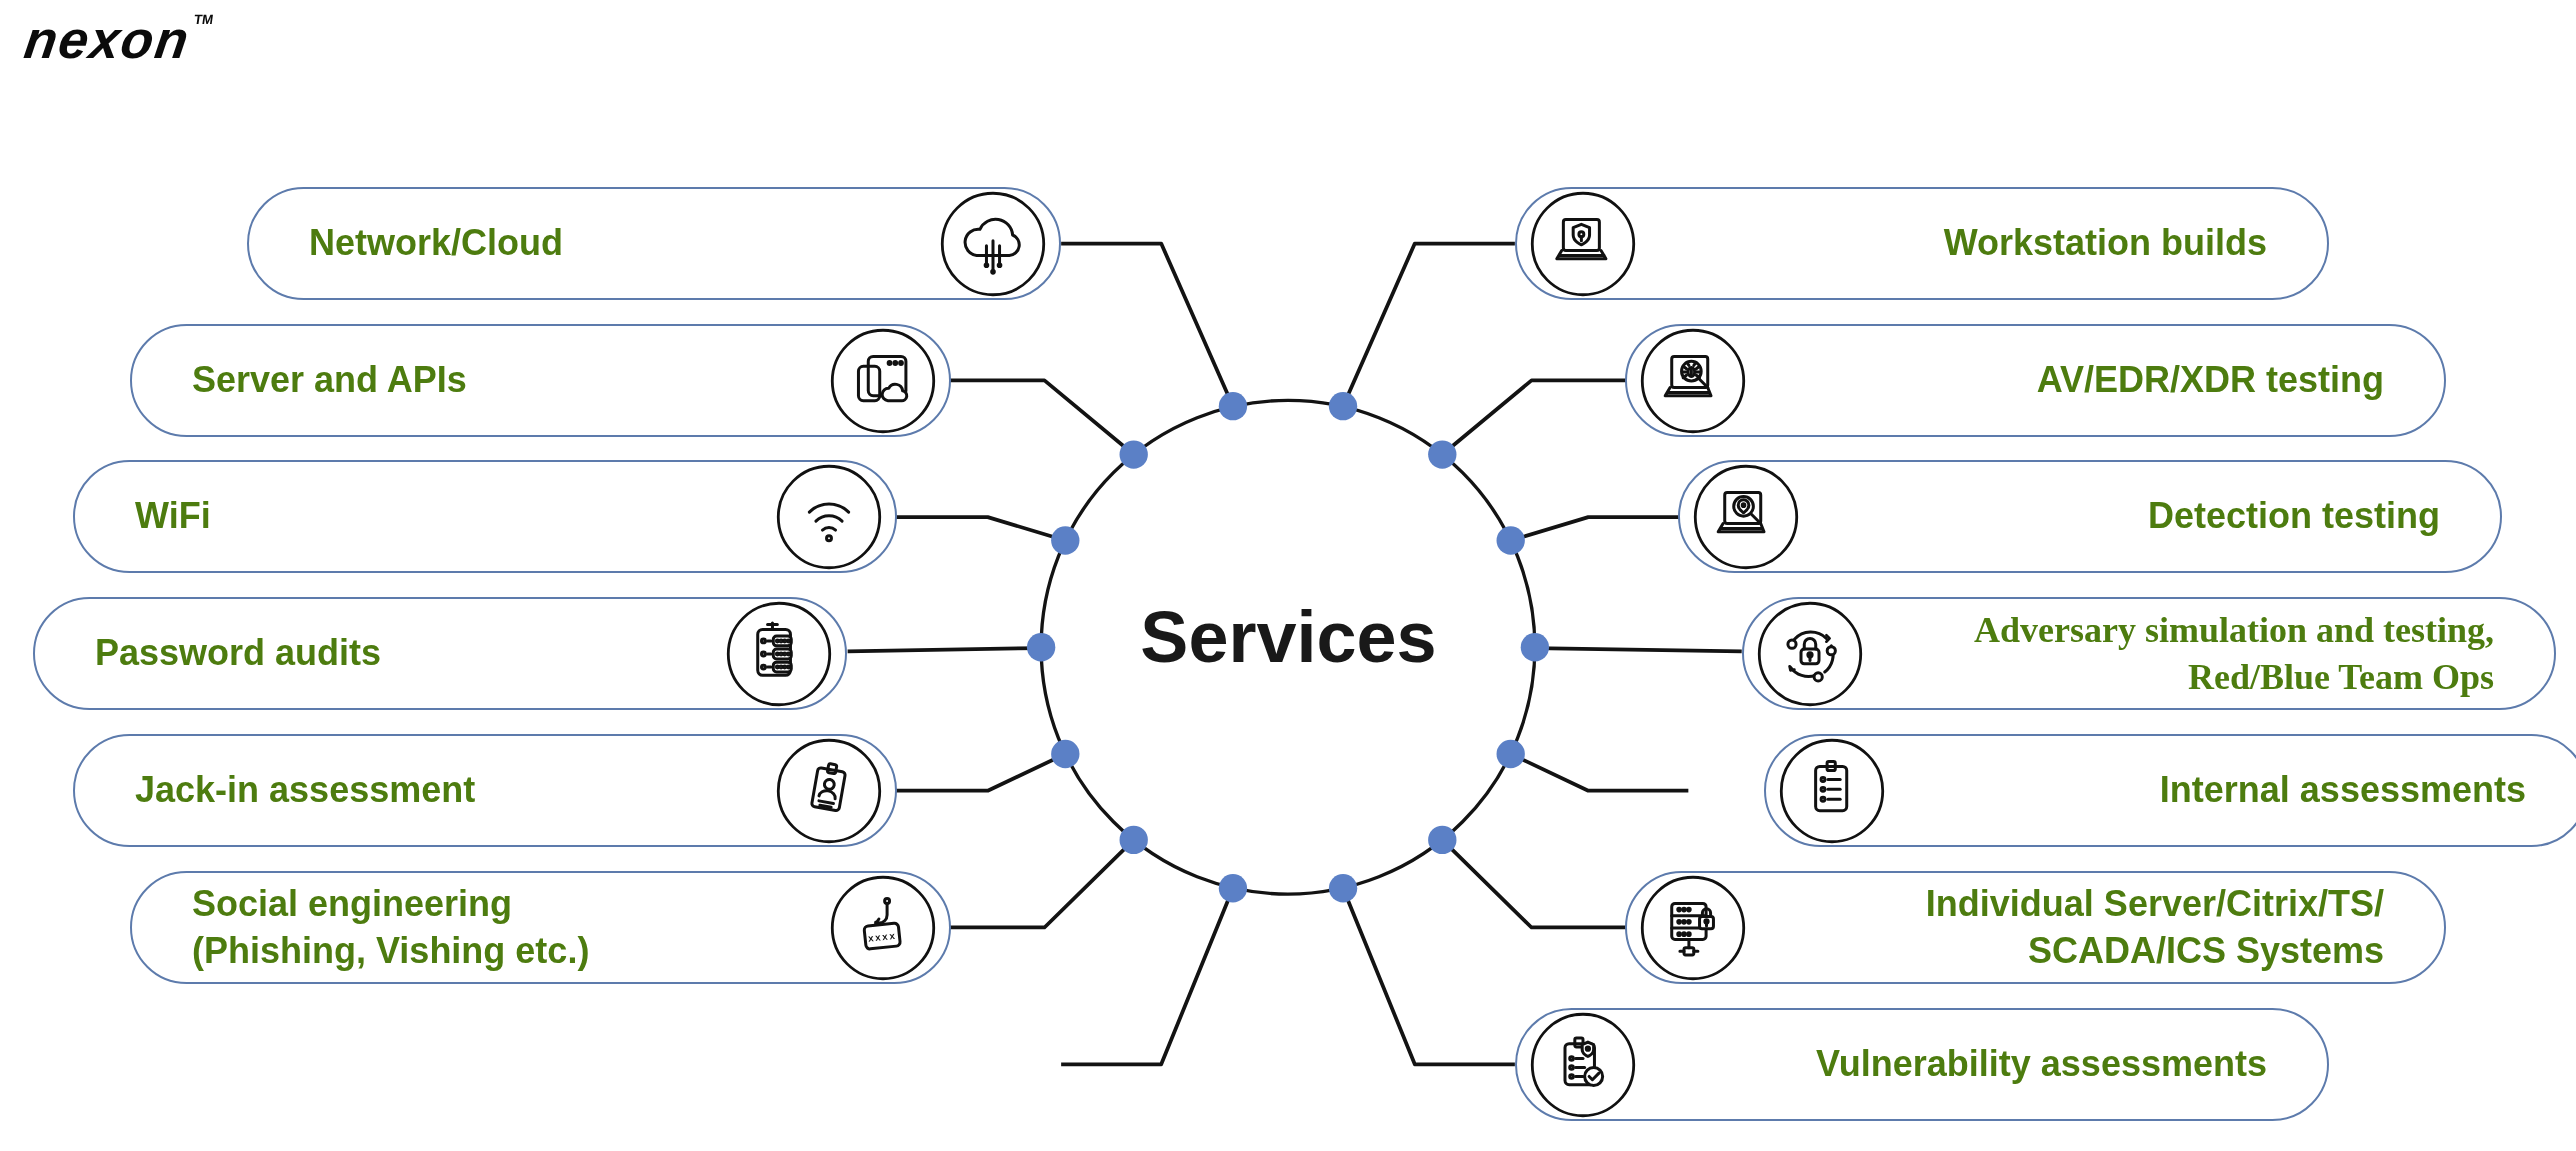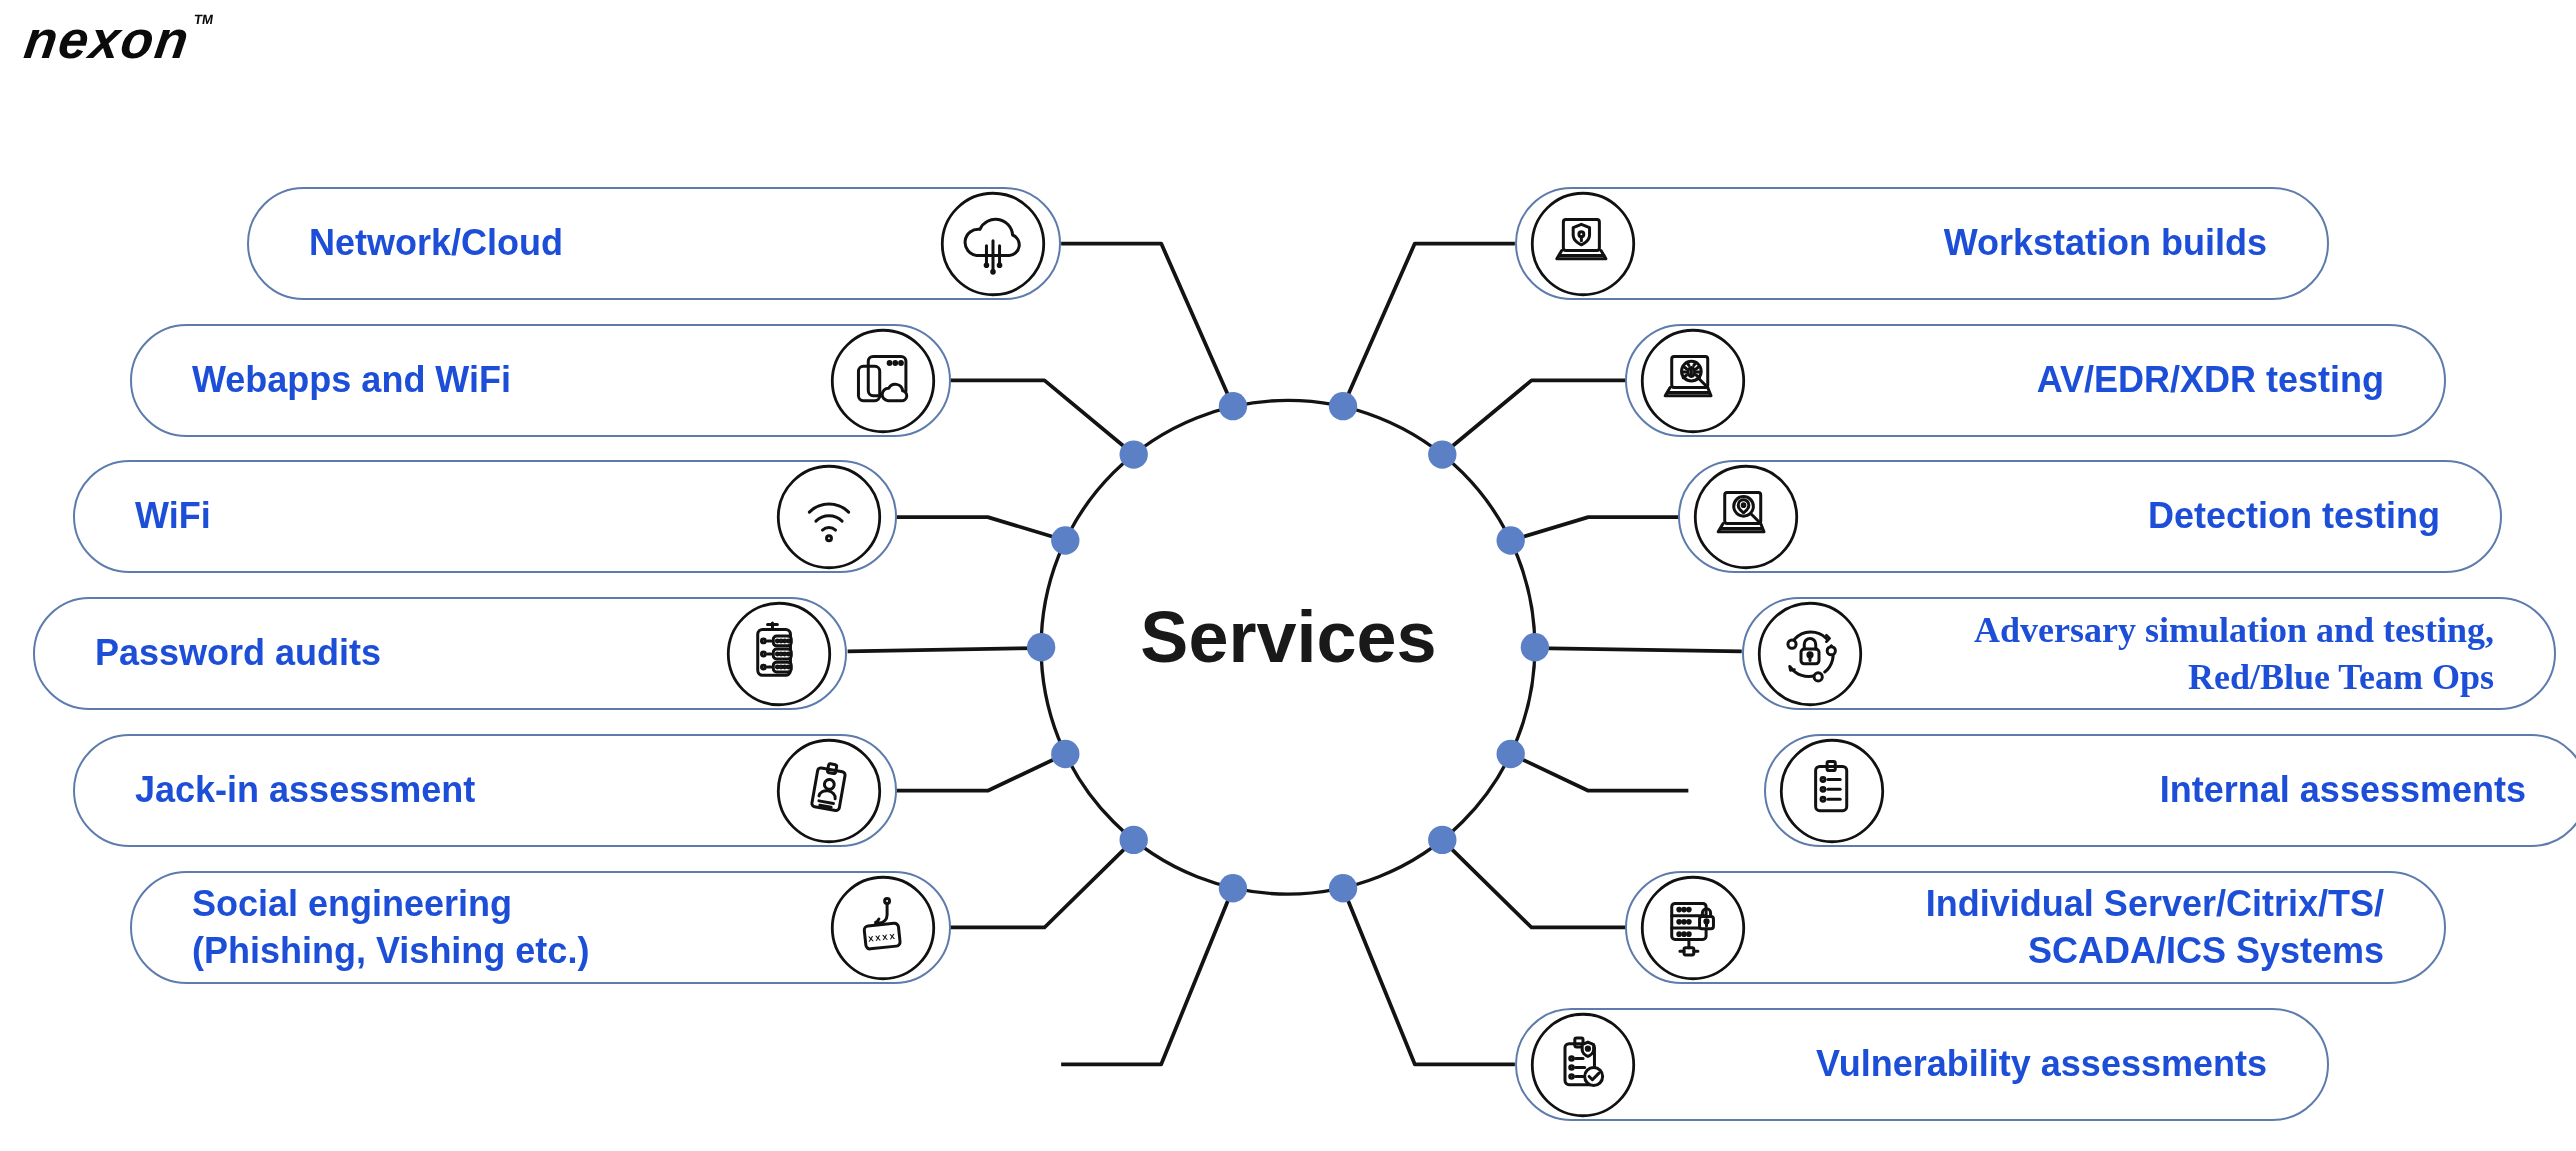--- a/index.html
+++ b/index.html
@@ -20,21 +20,21 @@
   .center-label{
     position:absolute;left:1038px;top:594px;width:501px;z-index:2;
     text-align:center;font-size:72px;font-weight:700;color:#191919;line-height:1.2;
   }
   
   .pill{
     position:absolute;height:113px;box-sizing:border-box;z-index:3;
     background:#ffffff;border:2.5px solid #5d7bac;border-radius:60px;
     display:flex;align-items:center;
   }
-  .pill .label{font-size:36px;font-weight:700;line-height:1.3;color:#1d4ed8;white-space:nowrap;}
+  .pill .label{font-size:36px;font-weight:700;line-height:1.3;color:#4d7c0f;white-space:nowrap;}
   .pill .label span{display:block;}
   .pill.left-side{padding-left:60px;padding-right:147px;justify-content:flex-start;text-align:left;}
   .pill.right-side{padding-right:60px;padding-left:147px;justify-content:flex-end;text-align:right;}
   .icon-circle{
     position:absolute;top:50%;transform:translateY(-50%);
     width:108px;height:108px;
   }
   .pill.left-side .icon-circle{right:11.7px;}
   .pill.right-side .icon-circle{left:11.7px;}
   .icon-circle svg{width:100%;height:100%;display:block;}
@@ -96,21 +96,21 @@
         <path d="M58 68 V90 M66 62 V98 M74 68 V90"></path>
         <circle cx="58" cy="92" r="1.6" fill="#111"></circle>
           <circle cx="66" cy="100" r="1.6" fill="#111"></circle>
           <circle cx="74" cy="92" r="1.6" fill="#111"></circle>
       </svg>
     </div>
   </div>
 
   <div class="pill left-side" style="left:130px;top:324px;width:821px;">
     <div class="label">
-        <span>Webapps and WiFi</span>
+        <span>Server and APIs</span>
       </div>
     <div class="icon-circle">
       <svg viewBox="0 0 132 132" fill="none" stroke="#111" stroke-width="3" stroke-linecap="round" stroke-linejoin="round">
         <circle cx="66" cy="66" r="62" stroke-width="2.8"></circle>
         <rect x="48" y="36" width="46" height="48" rx="6"></rect>
         <circle cx="74" cy="44" r="1.7" fill="#111"></circle>
           <circle cx="81" cy="44" r="1.7" fill="#111"></circle>
           <circle cx="88" cy="44" r="1.7" fill="#111"></circle>
         <rect x="36" y="48" width="26" height="42" rx="6"></rect>
         <path d="M72 90 H88 A6 6 0 0 0 90 78 A9 9 0 0 0 73 75 A7 7 0 0 0 72 90 Z" fill="#fff"></path>

